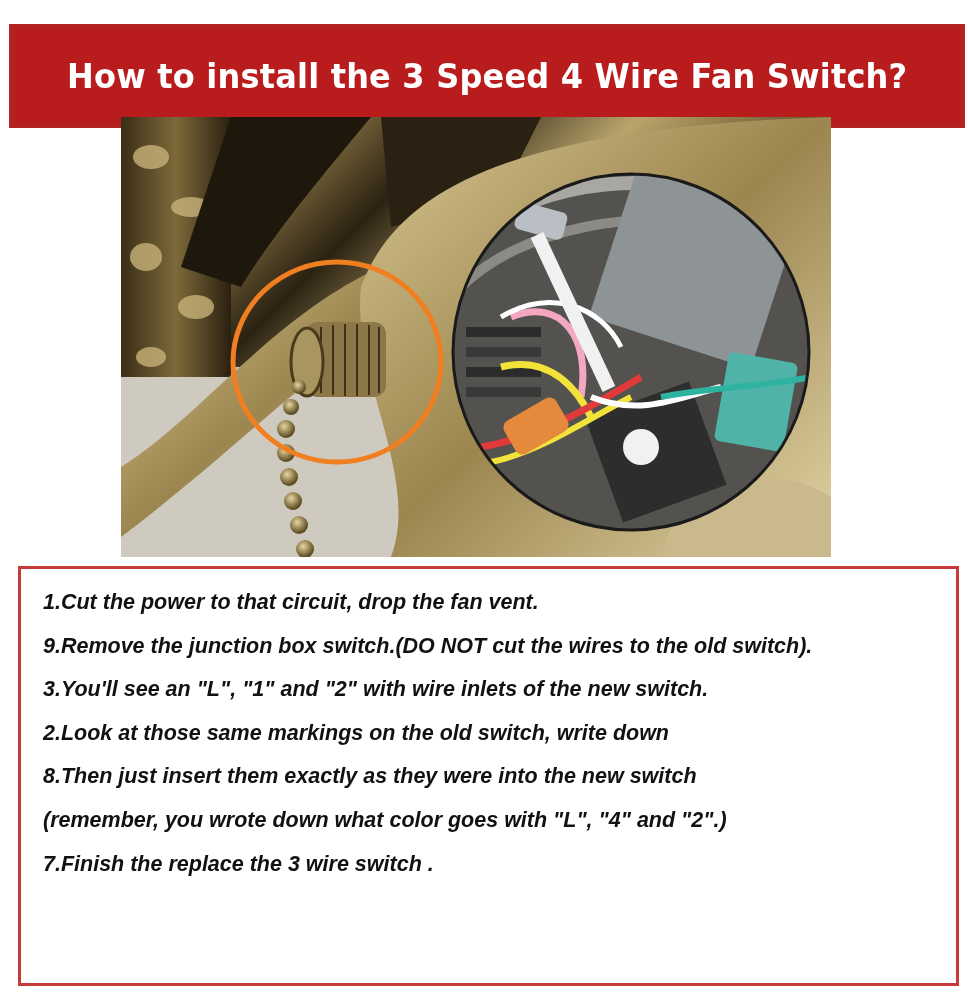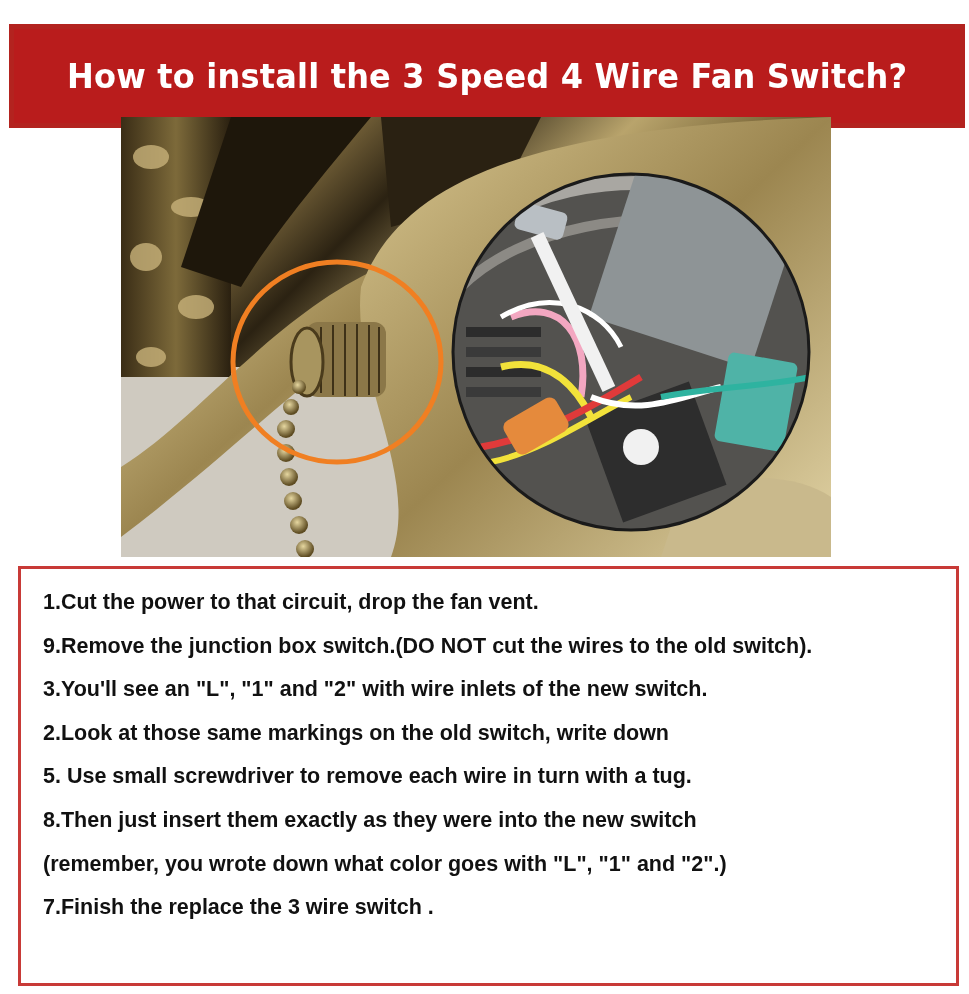--- a/index.html
+++ b/index.html
@@ -16,21 +16,21 @@
     margin: 0; color: #ffffff; font-family: "DejaVu Sans", sans-serif; font-weight: bold;
     font-size: 33px; letter-spacing: 0.2px; white-space: nowrap; transform: scaleX(0.97);
   }
   .photo {
     position: absolute; left: 121px; top: 117px; width: 710px; height: 440px; overflow: hidden;
     background: linear-gradient(135deg, #4a3a1e 0%, #8a7444 18%, #2b2212 30%, #b9a46c 45%, #6d5a2e 60%, #cdbb8c 80%, #a18c5a 100%);
   }
   .photo svg { position: absolute; left: 0; top: 0; }
   .instructions {
     position: absolute; left: 18px; top: 566px; width: 935px; height: 414px;
-    border: 3px solid #c83a37; background: #ffffff; box-sizing: content-box;
+    border: 3px solid #c83a37; background: #ffffff; box-sizing: content-box; font-style: italic;
   }
   .instructions ul { list-style: none; margin: 0; padding: 16px 0 0 22px; }
   .instructions li {
     font-family: "Liberation Sans", sans-serif; font-weight: bold; font-size: 21.5px;
     color: #111111; height: 43.6px; line-height: 34px; white-space: nowrap;
   }
 </style>
 </head>
 <body>
 
@@ -129,18 +129,17 @@
     <circle cx="510" cy="235" r="178" fill="none" stroke="#1a1a1a" stroke-width="3"></circle>
   </svg>
 </div>
 
 <div class="instructions">
   <ul>
     <li>1.Cut the power to that circuit, drop the fan vent.</li>
     <li>9.Remove the junction box switch.(DO NOT cut the wires to the old switch).</li>
     <li>3.You'll see an "L", "1" and "2" with wire inlets of the new switch.</li>
     <li>2.Look at those same markings on the old switch, write down</li>
-    <li>5. Use small screwdriver to remove each wire in turn with a tug.</li>
     <li>8.Then just insert them exactly as they were into the new switch</li>
-    <li>(remember, you wrote down what color goes with "L", "1" and "2".)</li>
+    <li>(remember, you wrote down what color goes with "L", "4" and "2".)</li>
     <li>7.Finish the replace the 3 wire switch .</li>
   </ul>
 </div>
 
 </body></html>

